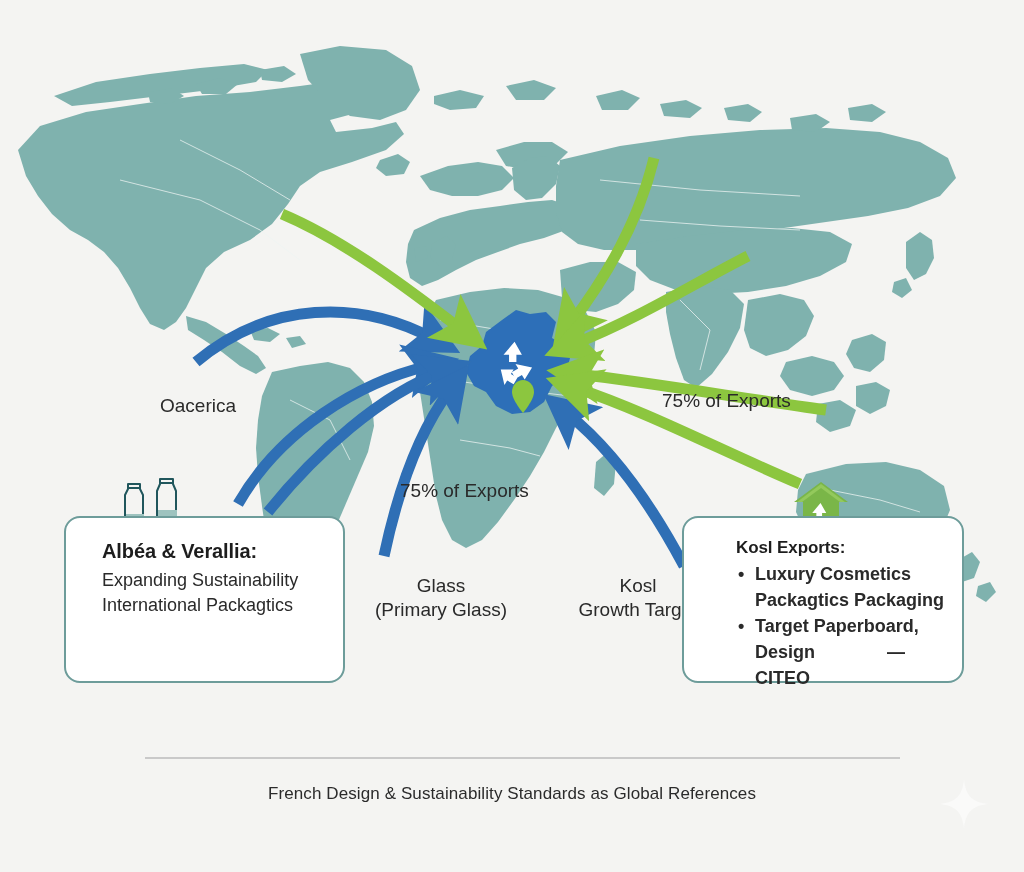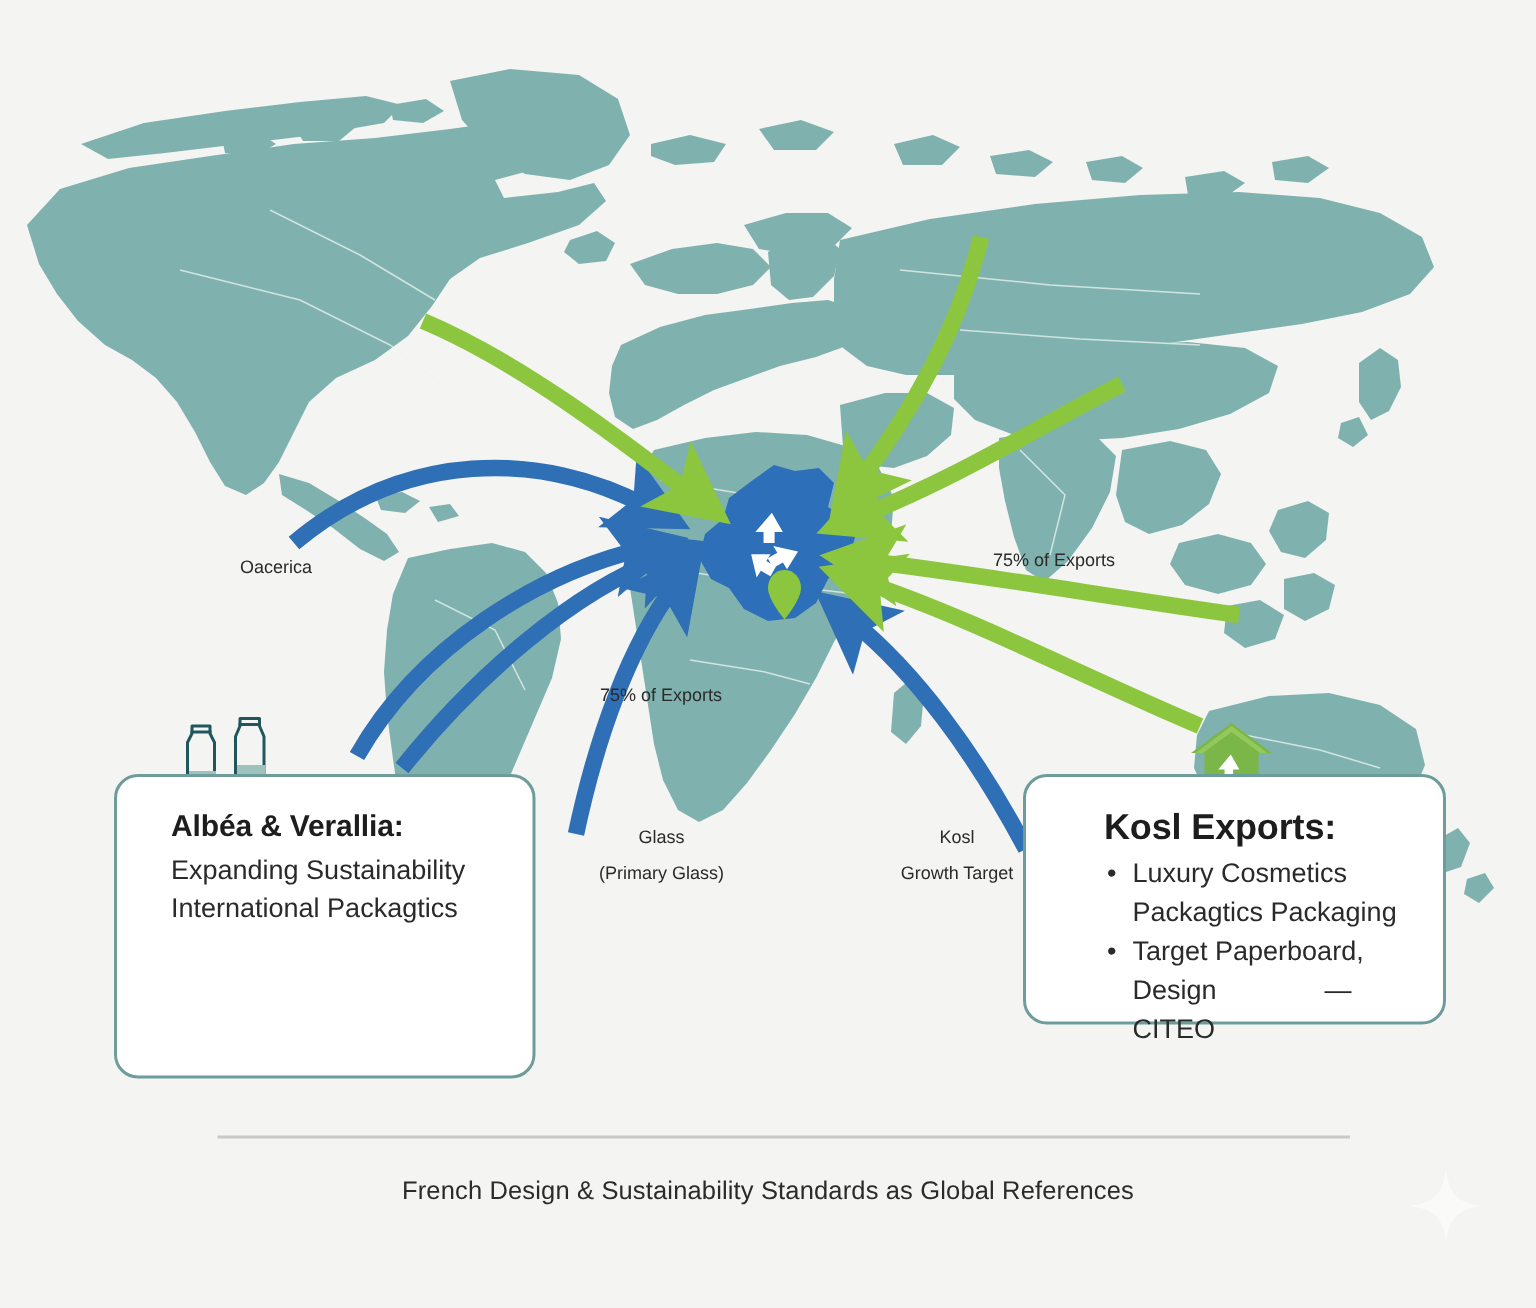--- a/index.html
+++ b/index.html
@@ -26,76 +26,78 @@
     left: 0; top: 0;
     width: 1024px;
     height: 872px;
   }
   svg.layer { display: block; }
 
   
   .maplabel {
     position: absolute;
     color: #2a2a2a;
-    font-size: 12px;
+    font-size: 19px;
     line-height: 24px;
     white-space: nowrap;
     font-family: "Liberation Sans", sans-serif;
+    margin-top: 28px;
   }
   .maplabel.centered { text-align: center; }
 
   #label-americas { left: 160px; top: 366px; }
   #label-exports-west { left: 400px; top: 451px; }
   #label-exports-east { left: 662px; top: 361px; }
   #label-europe { left: 372px; top: 546px; width: 138px; text-align: center; }
   #label-asia { left: 572px; top: 546px; width: 132px; text-align: center; }
 
   
   .card {
     position: absolute;
     background: #ffffff;
     border: 2px solid #6d9c9a;
     border-radius: 16px;
     box-sizing: border-box;
   }
   #card-left {
-    left: 76px;
+    left: 64px;
     top: 516px;
     width: 281px;
-    height: 203px;
+    height: 167px;
     padding: 22px 18px 0 36px;
   }
   #card-right {
     left: 682px;
     top: 516px;
     width: 282px;
     height: 167px;
     padding: 20px 16px 0 54px;
   }
   .card-title {
     font-size: 20px;
     font-weight: bold;
     color: #1d1d1d;
     margin: 0 0 5px 0;
     letter-spacing: -0.1px;
   }
   #card-right .card-title {
-    font-size: 24px;
+    font-size: 17px;
     margin-bottom: 3px;
     margin-left: -2px;
   }
   .card-line {
     font-size: 18px;
     line-height: 25px;
     color: #2a2a2a;
   }
   .card-bullets {
     margin: 0;
     padding: 0;
     list-style: none;
+    font-weight: bold;
   }
   .card-bullets li {
     font-size: 18px;
     line-height: 26px;
     color: #2a2a2a;
     padding-left: 17px;
     position: relative;
   }
   .card-bullets li::before {
     content: "\2022";

